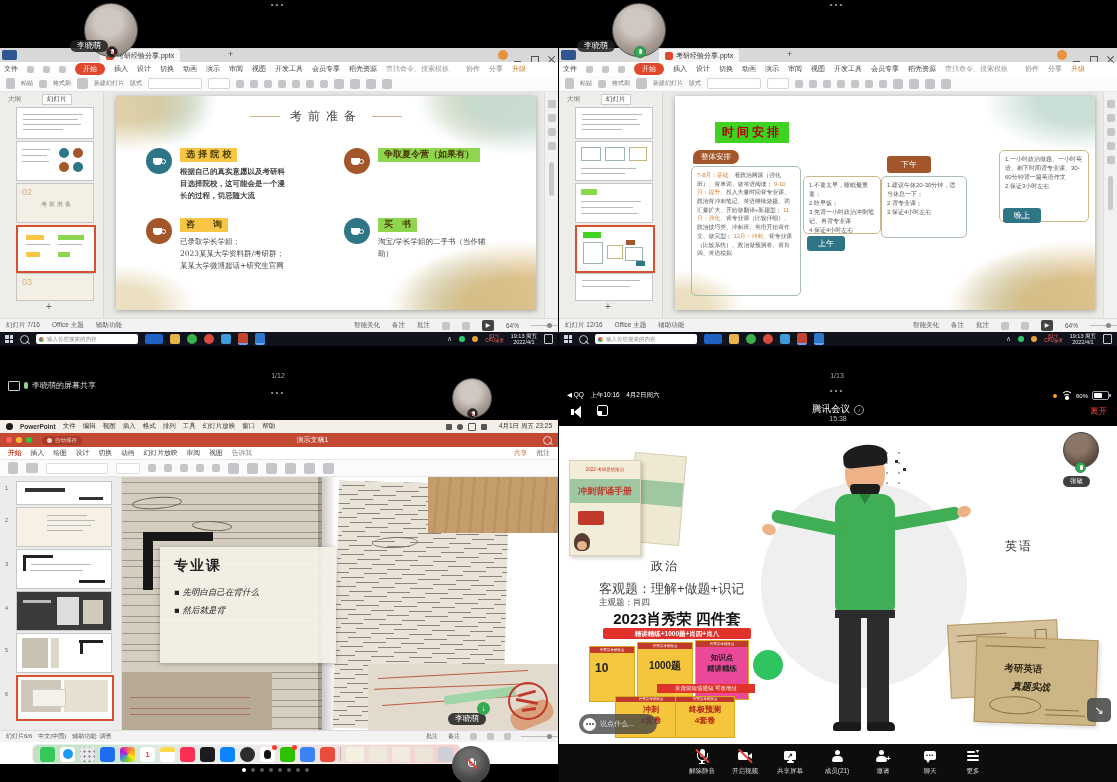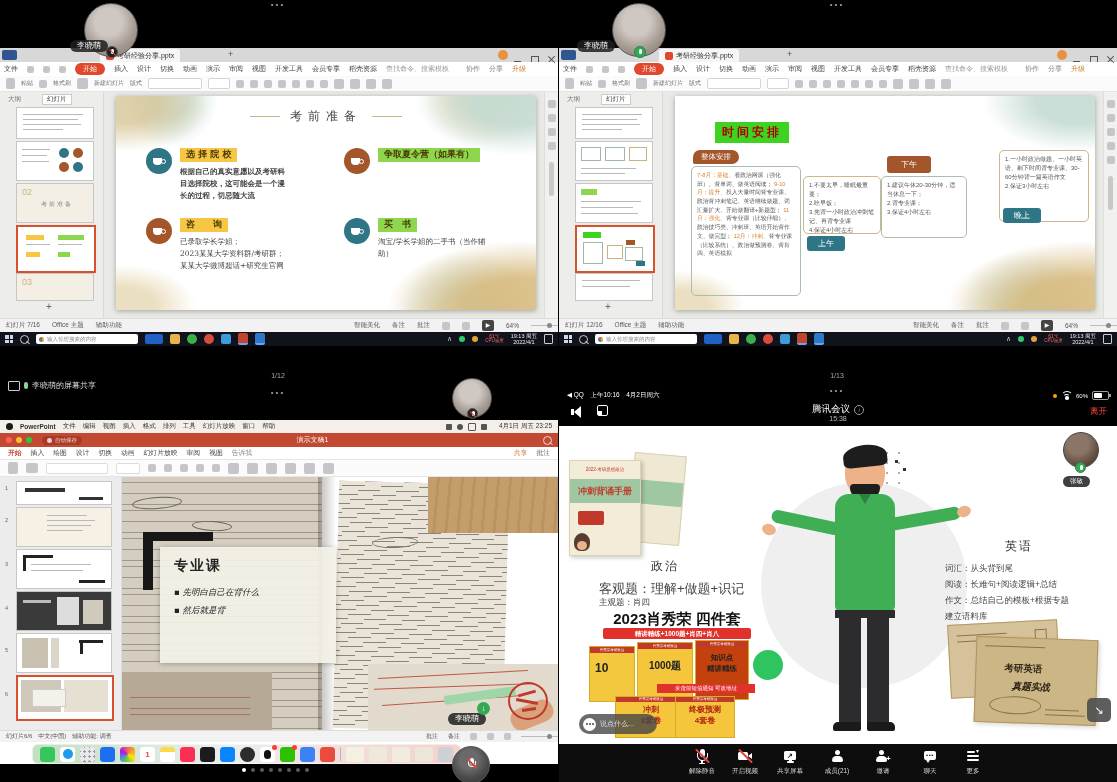--- a/index.html
+++ b/index.html
@@ -758,21 +758,21 @@
     <div class="abs ctr" style="left:30px;top:184px;width:176px;font-size:15px;font-weight:bold;color:#111;">2023肖秀荣 四件套</div>
     <div class="abs ctr" style="left:44px;top:202px;width:148px;height:11px;background:#e0312b;color:#fff;font-size:6.5px;line-height:11px;border-radius:2px;font-weight:bold;">精讲精练+1000题+肖四+肖八</div>
     <div class="abs" style="left:30px;top:220px;width:46px;height:56px;background:#f3c73e;border:1px solid #d9ab20;">
       <span class="abs ctr" style="left:0;top:0;width:100%;height:6px;background:#c0392b;color:#fff;font-size:3.5px;line-height:6px;">肖秀荣考研政治</span>
       <span class="abs" style="left:5px;top:14px;font-size:12px;font-weight:bold;color:#222;">10</span>
     </div>
     <div class="abs" style="left:78px;top:216px;width:56px;height:62px;background:#f5c63c;border:1px solid #d9ab20;">
       <span class="abs ctr" style="left:0;top:0;width:100%;height:6px;background:#c0392b;color:#fff;font-size:3.5px;line-height:6px;">肖秀荣考研政治</span>
       <span class="abs ctr" style="left:0;top:16px;width:100%;font-size:10px;font-weight:bold;color:#222;">1000题</span>
     </div>
-    <div class="abs" style="left:136px;top:214px;width:54px;height:60px;background:#c2410c;border:1px solid #d9ab20;">
+    <div class="abs" style="left:136px;top:214px;width:54px;height:60px;background:#ec4899;border:1px solid #d9ab20;">
       <span class="abs ctr" style="left:0;top:0;width:100%;height:6px;background:#c0392b;color:#fff;font-size:3.5px;line-height:6px;">肖秀荣考研政治</span>
       <span class="abs ctr pre" style="left:0;top:12px;width:100%;font-size:7.5px;font-weight:bold;color:#222;line-height:1.4;">知识点
 精讲精练</span>
     </div>
     <div class="abs ctr" style="left:98px;top:258px;width:98px;height:9px;background:#e0312b;color:#fff;font-size:5.5px;line-height:9px;">发货前短信通知 可改地址</div>
     <div class="abs" style="left:56px;top:270px;width:72px;height:42px;background:#f5c63c;border:1px solid #d9ab20;">
       <span class="abs ctr" style="left:0;top:0;width:100%;height:5px;background:#c0392b;color:#fff;font-size:3.5px;line-height:5px;">肖秀荣考研政治</span>
       <span class="abs ctr pre" style="left:0;top:8px;width:100%;font-size:8px;font-weight:bold;color:#b02318;line-height:1.35;">冲刺
 8套卷</span>
     </div>
@@ -804,24 +804,20 @@
     <span class="abs" style="left:274px;top:296px;width:28px;height:9px;background:#1a1a1a;border-radius:5px 2px 2px 2px;"></span>
     <span class="abs" style="left:308px;top:296px;width:28px;height:9px;background:#1a1a1a;border-radius:2px 5px 2px 2px;"></span>
 
     <div class="abs" style="left:504px;top:6px;width:36px;height:36px;border-radius:50%;background:radial-gradient(circle at 40% 30%,#8a7566 0 35%,#5d4b3e 70%,#3c2f27 100%);border:1px solid #444;"></div>
     <span class="abs" style="left:516px;top:36px;width:11px;height:11px;border-radius:50%;background:#34a853;border:1px solid #2a8443;">
           <i class="abs" style="left:3.5px;top:2px;width:3px;height:5px;background:#fff;border-radius:1.5px;"></i>
         </span>
     <span class="abs npill" style="left:504px;top:50px;font-size:6.5px;">张敏</span>
 
     <span class="abs" style="left:446px;top:112px;font-size:12px;color:#333;letter-spacing:2px;">英语</span>
-    <div class="abs pre" style="left:386px;top:134px;width:162px;font-size:8.5px;color:#444;line-height:1.9;">词汇：从头背到尾
-阅读：长难句+阅读逻辑+总结
-作文：总结自己的模板+根据专题
-建立语料库</div>
     <div class="abs" style="left:390px;top:196px;width:110px;height:74px;background:#d6c29a;border:1px solid #b59a68;transform:rotate(-3deg);">
       <i class="abs" style="right:10px;top:8px;width:12px;height:12px;border:1px solid #8a7248;"></i>
       <i class="abs" style="left:8px;top:10px;width:50px;height:1px;background:#8a7248;"></i>
       <i class="abs" style="left:8px;top:16px;width:36px;height:1px;background:#8a7248;"></i>
     </div>
     <div class="abs" style="left:416px;top:212px;width:122px;height:86px;background:#cdb686;border:1px solid #b0935e;transform:rotate(2deg);box-shadow:2px 2px 4px rgba(0,0,0,.15);">
       <i class="abs" style="left:8px;top:8px;width:60px;height:1px;background:#8a7248;"></i>
       <span class="abs serif" style="left:28px;top:24px;font-size:9.5px;font-weight:bold;color:#33291a;">考研英语</span>
       <span class="abs serif" style="left:36px;top:42px;font-size:9.5px;font-style:italic;font-weight:bold;color:#2b2214;">真题实战</span>
       <i class="abs" style="left:14px;top:58px;width:52px;height:18px;border:1px solid #8a7248;border-radius:50%;"></i>

